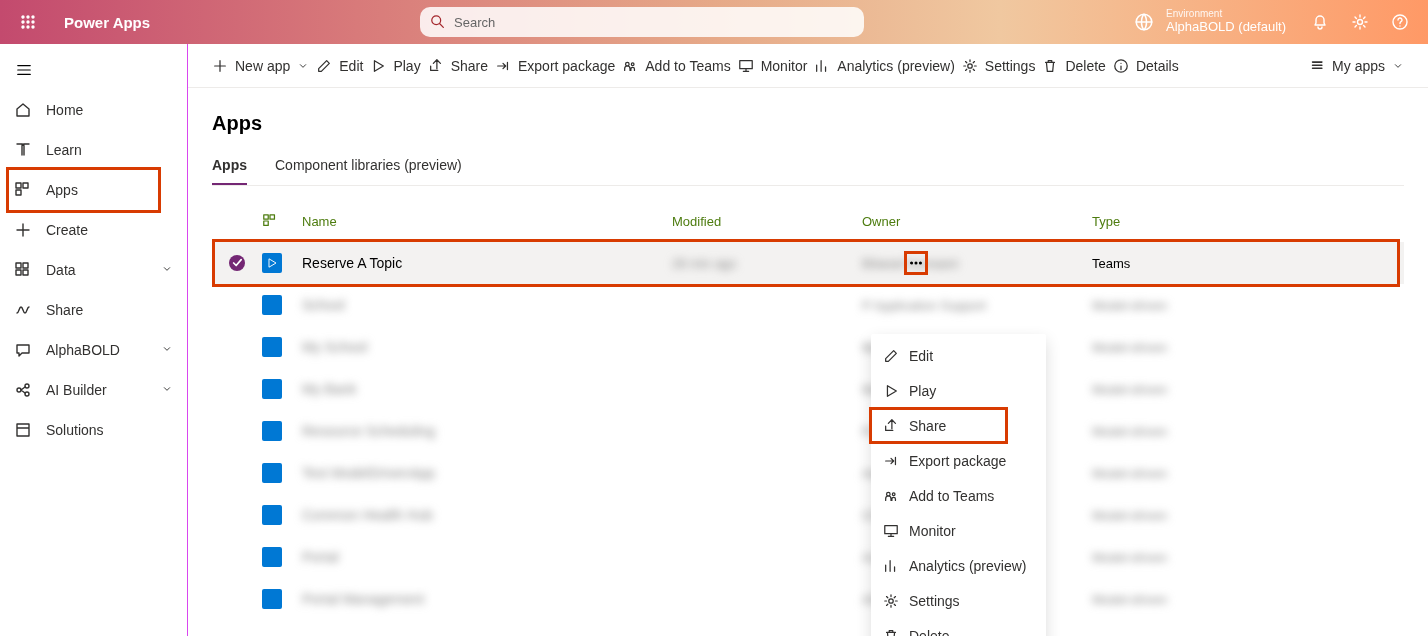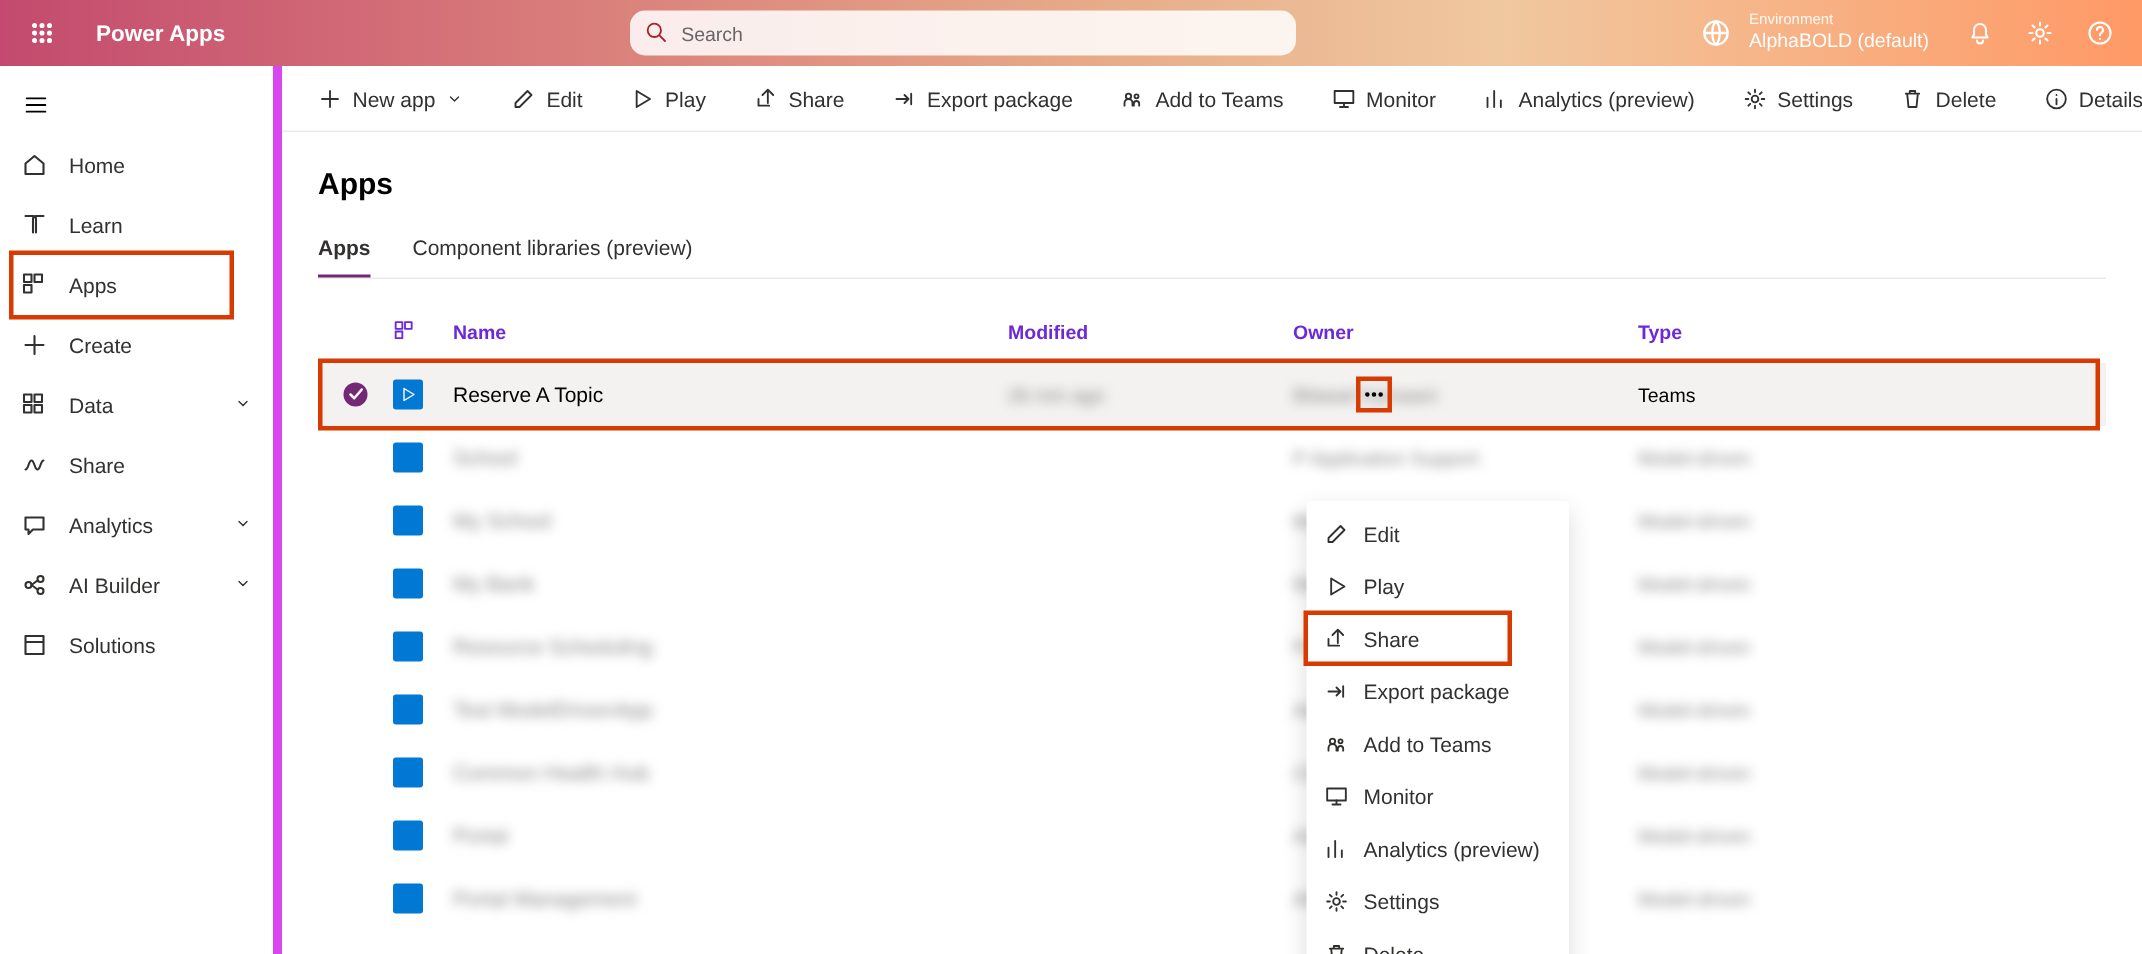--- a/index.html
+++ b/index.html
@@ -26,49 +26,49 @@
     .search-wrap .mag { position: absolute; left: 10px; top: 7px; width: 16px; height: 16px; color: #a4262c; }
     .env { display: flex; align-items: center; gap: 12px; margin-right: 14px; }
     .env-icon { width: 20px; height: 20px; }
     .env-txt-small { font-size: 10px; line-height: 1; opacity: .9; }
     .env-txt-big { font-size: 13px; line-height: 1.2; }
     .hicon { width: 40px; height: 44px; display: flex; align-items: center; justify-content: center; cursor: pointer; }
     .hicon svg { width: 18px; height: 18px; }
 
     
     .shell { display: flex; height: calc(636px - 44px); }
-    .sidebar { width: 188px; border-right: 6px solid #d946ef; display: flex; flex-direction: column; padding-top: 6px; height: 100%; }
+    .sidebar { width: 188px; border-right: 1px solid #d946ef; display: flex; flex-direction: column; padding-top: 6px; height: 100%; }
     .burger { height: 40px; display: flex; align-items: center; padding-left: 16px; cursor: pointer; }
     .sb-item {
       height: 40px; display: flex; align-items: center; padding: 0 14px;
       font-size: 14px; color: #323130; cursor: pointer; gap: 14px;
     }
     .sb-item .i { width: 18px; height: 18px; display: flex; align-items: center; justify-content: center; }
     .sb-item .chev { margin-left: auto; }
     .sb-item.active { font-weight: 400; }
     .sb-hl { position: relative; }
     .sb-hl::after { content:''; position:absolute; left:6px; right:26px; top:-3px; bottom:-3px; border:3px solid #d83b01; pointer-events:none; }
 
     
     .content { flex: 1; display: flex; flex-direction: column; overflow: hidden; }
-    .cmdbar { height: 44px; border-bottom: 1px solid #edebe9; display: flex; align-items: center; padding: 0 24px; gap: 32px; font-size: 14px; color: #323130; }
+    .cmdbar { height: 44px; border-bottom: 1px solid #edebe9; display: flex; align-items: center; padding: 0 24px; gap: 7px; font-size: 14px; color: #323130; }
     .cmd { display: flex; align-items: center; gap: 7px; cursor: pointer; white-space: nowrap; }
     .cmd .i { width: 16px; height: 16px; }
     .cmd-right { margin-left: auto; }
 
     
     .page { padding: 24px 24px 0 24px; flex: 1; overflow: hidden; }
     .page-title { font-size: 20px; font-weight: 600; margin-bottom: 22px; }
     .tabs { display: flex; gap: 28px; font-size: 14px; border-bottom: 1px solid #edebe9; }
     .tab { padding-bottom: 10px; cursor: pointer; color: #323130; }
     .tab.active { border-bottom: 2px solid #742774; font-weight: 600; color: #323130; }
 
     .grid { margin-top: 14px; }
     .ghead, .grow { display: grid; grid-template-columns: 50px 40px 370px 190px 230px 1fr; align-items: center; height: 42px; font-size: 13px; }
-    .ghead { color: #6d28d9; font-weight: 700; }
+    .ghead { color: #4d7c0f; font-weight: 400; }
     .ghead .c-inner { display:flex; align-items:center; gap:6px; }
     .grow { cursor: default; }
     .grow.sel { background: #f3f2f1; position: relative; }
     .grow .thumb { width: 20px; height: 20px; background: #0078d4; border-radius: 2px; display:flex; align-items:center; justify-content:center; }
     .grow .name { font-size: 14px; display:flex; align-items:center; gap:30px; }
     .chk { width:16px; height:16px; border-radius:50%; background:#742774; display:flex; align-items:center; justify-content:center; }
     .chk svg { width:10px; height:10px; }
     .more { width:24px; height:24px; border:3px solid #d83b01; display:flex; align-items:center; justify-content:center; cursor:pointer; position:absolute; left:692px; }
     .rowhl { position:absolute; left:0; right:4px; top:-3px; bottom:-3px; border:3px solid #d83b01; pointer-events:none; }
     .blur { filter: blur(4px); color: #888; }
@@ -302,21 +302,21 @@
           </svg>
         </span>
         <span>Share</span>
       </div>
     <div class="sb-item">
         <span class="i">
           <svg viewBox="0 0 18 18">
             <use href="#ic-chat"></use>
           </svg>
         </span>
-        <span>Analytics</span>
+        <span>AlphaBOLD</span>
         <span class="chev"><svg width="12" height="12" viewBox="0 0 18 18">
             <use href="#ic-chevd"></use>
           </svg></span>
       </div>
     <div class="sb-item">
         <span class="i">
           <svg viewBox="0 0 18 18">
             <use href="#ic-ai"></use>
           </svg>
         </span>

